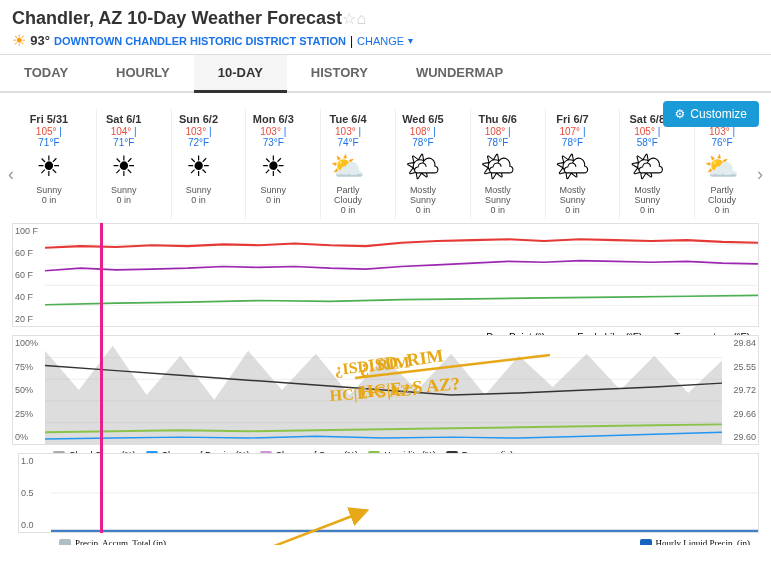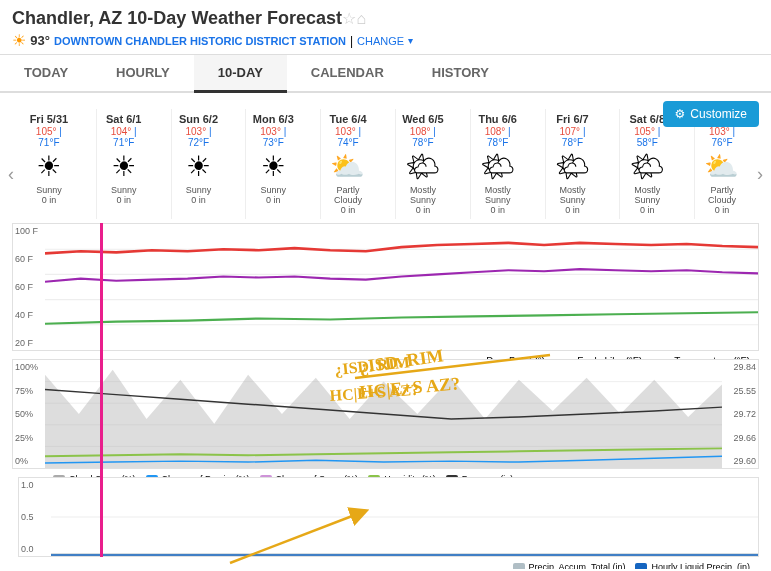--- a/index.html
+++ b/index.html
@@ -32,34 +32,34 @@
     .day-temps { font-size: 10px; color: #e74c3c; margin: 1px 0; }
     .day-temps span { color: #1a73e8; }
     .day-icon { font-size: 28px; margin: 2px 0; }
     .day-desc { font-size: 9px; color: #555; margin-top: 2px; }
     .day-precip { font-size: 9px; color: #555; }
 
     .chart-area { margin: 4px 12px 0; }
     .chart-section { position: relative; background: #fff; border: 1px solid #e0e0e0; margin-bottom: 4px; }
 
     
-    .temp-chart { height: 128px; }
+    .temp-chart { height: 104px; }
     .chart-labels { display: flex; flex-direction: column; justify-content: space-between; position: absolute; left: 2px; top: 0; height: 100%; font-size: 9px; color: #666; padding: 2px 0; }
     svg.chart-svg { width: 100%; height: 100%; }
     .chart-legend { display: flex; gap: 16px; justify-content: flex-end; padding: 3px 8px; font-size: 10px; align-items: center; }
     .legend-item { display: flex; align-items: center; gap: 4px; }
     .legend-dot { width: 12px; height: 3px; border-radius: 2px; }
 
     
     .precip-chart { height: 110px; }
     .precip-legend { display: flex; gap: 10px; justify-content: flex-start; padding: 3px 8px; font-size: 9px; align-items: center; flex-wrap: wrap; }
 
     
     .accum-chart { height: 80px; margin-left: 6px; }
-    .accum-legend { display: flex; gap: 10px; justify-content: flex-end; padding: 3px 8px; font-size: 9px; align-items: center; }
+    .accum-legend { display: flex; gap: 10px; justify-content: space-between; padding: 3px 8px; font-size: 9px; align-items: center; font-family: Liberation Serif, serif; }
 
     .pink-line { position: absolute; left: 100px; top: 0; width: 3px; height: 100%; background: #e91e8c; z-index: 5; }
 
     .charts-wrapper { position: relative; }
   </style>
 </head>
 <body>
 
 <div class="header">
   <div class="title-row">
@@ -74,22 +74,22 @@
     <span>|</span>
     <a class="change-link" href="#">CHANGE</a>
     <span style="color:#1a73e8;font-size:10px;">▾</span>
   </div>
 </div>
 
 <div class="nav-tabs">
   <div class="nav-tab">TODAY</div>
   <div class="nav-tab">HOURLY</div>
   <div class="nav-tab active">10-DAY</div>
-  <div class="nav-tab">CALENDAR</div>
   <div class="nav-tab">HISTORY</div>
+  <div class="nav-tab">WUNDERMAP</div>
 </div>
 
 <div class="content">
   <button class="customize-btn">
     <span>⚙</span>
     <span>Customize</span>
   </button>
 
   <div class="forecast-strip">
     <div class="nav-arrow">‹</div>

